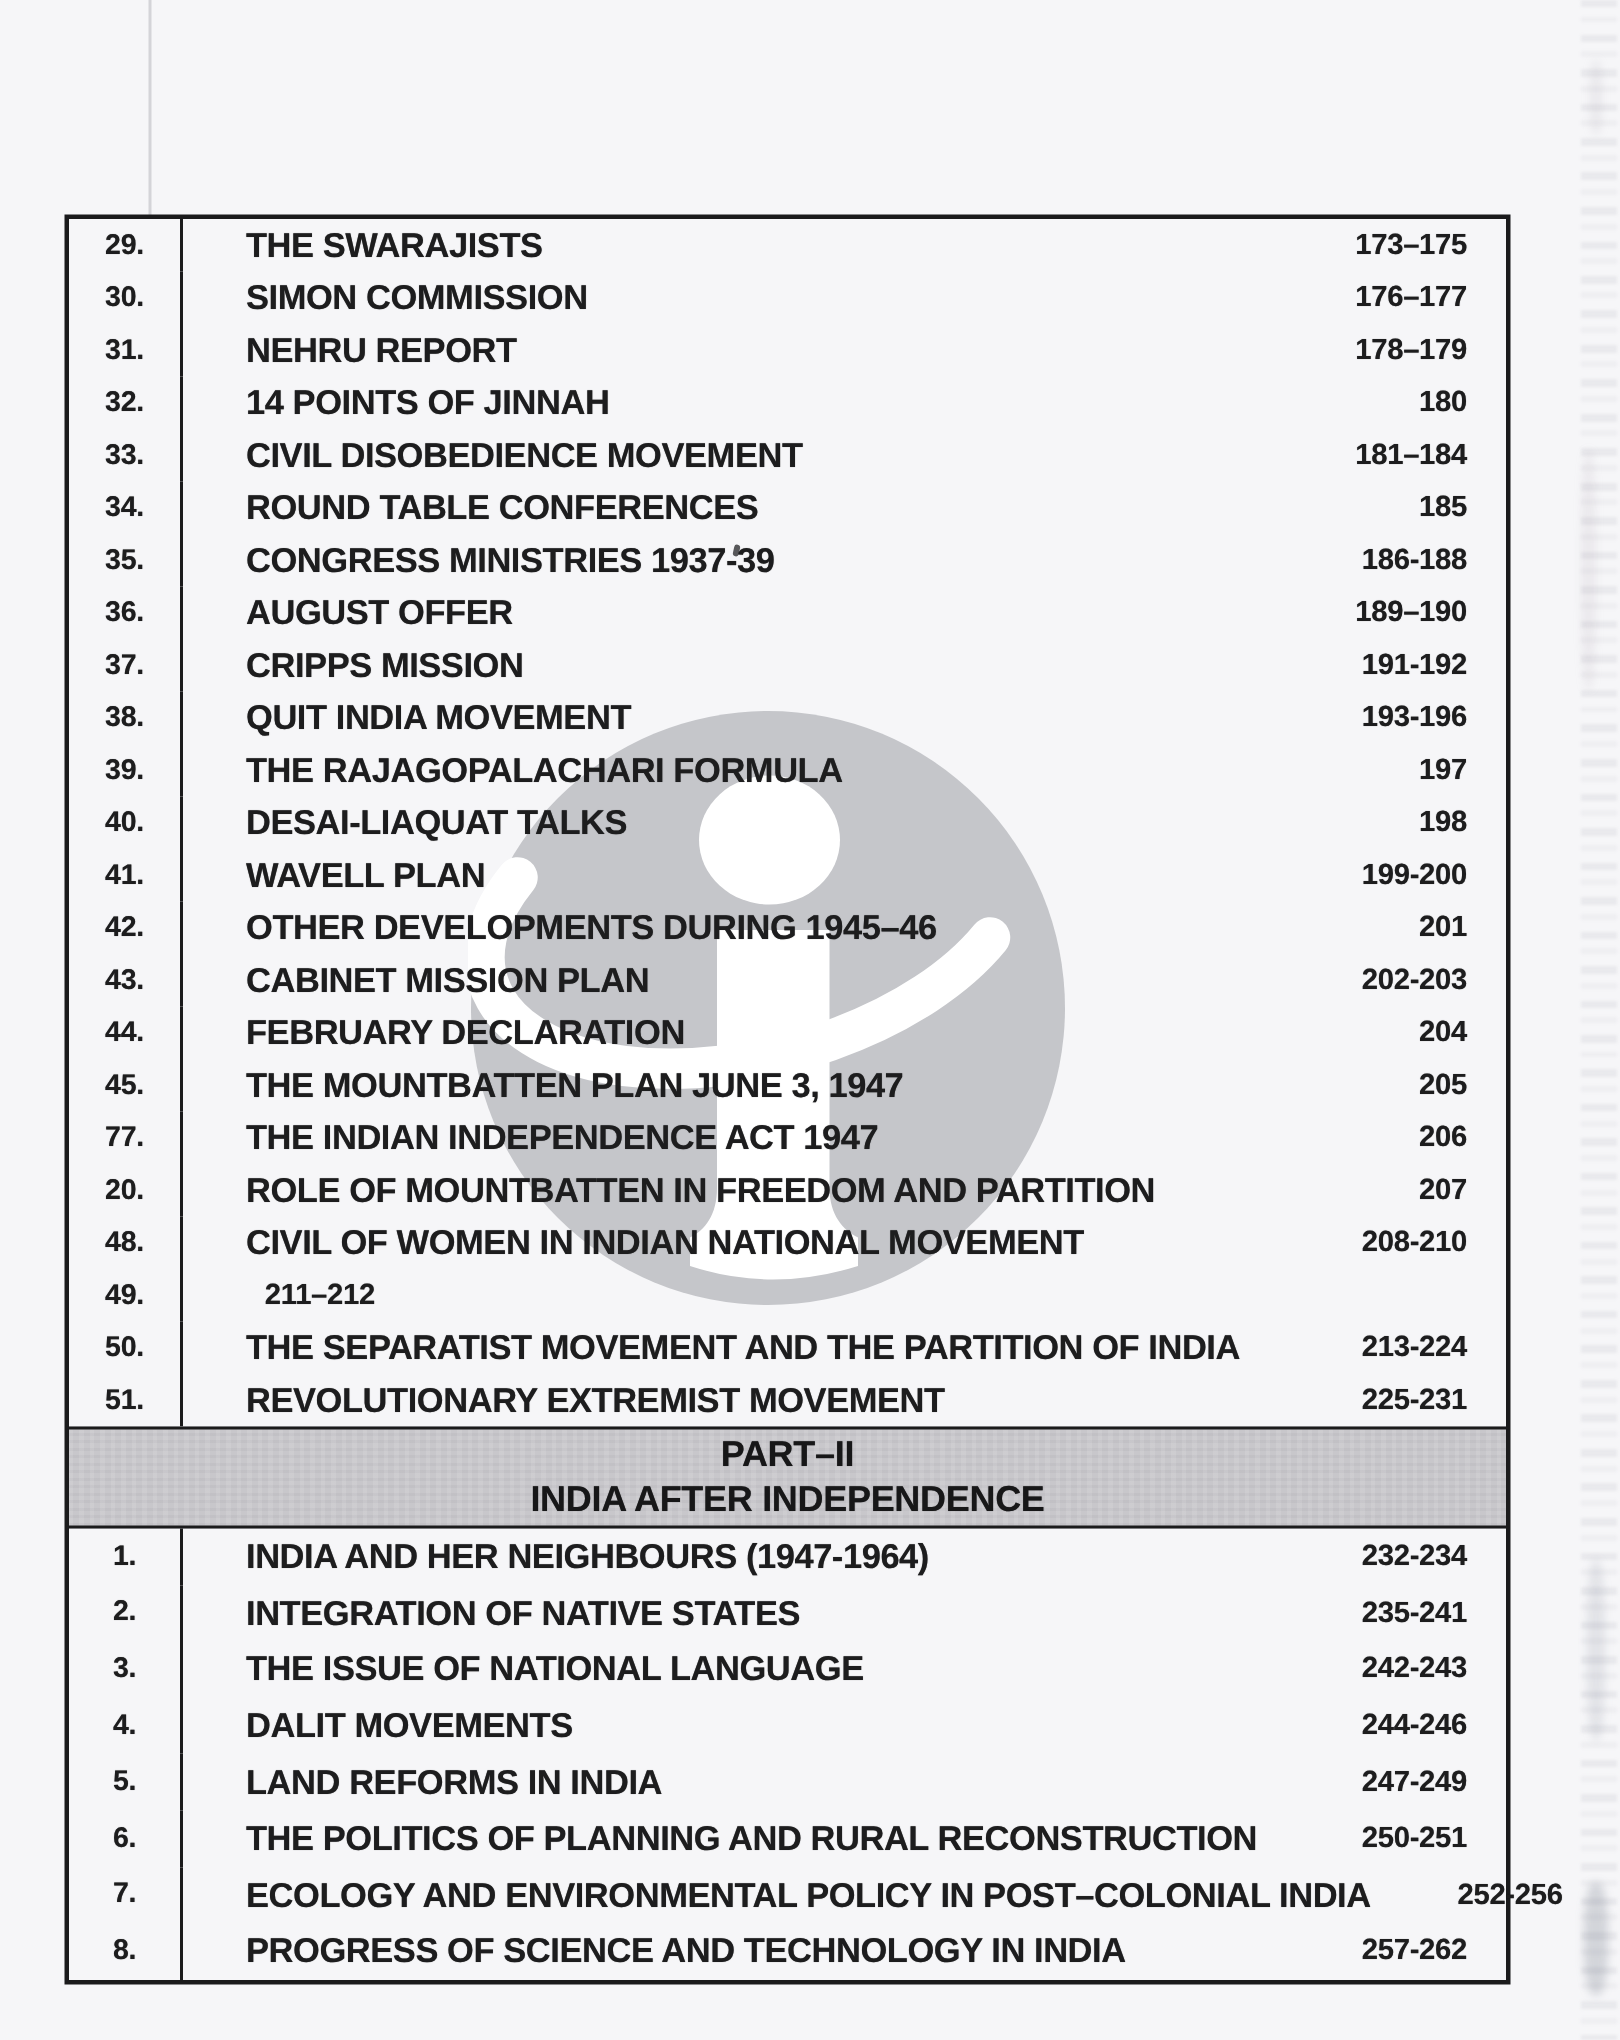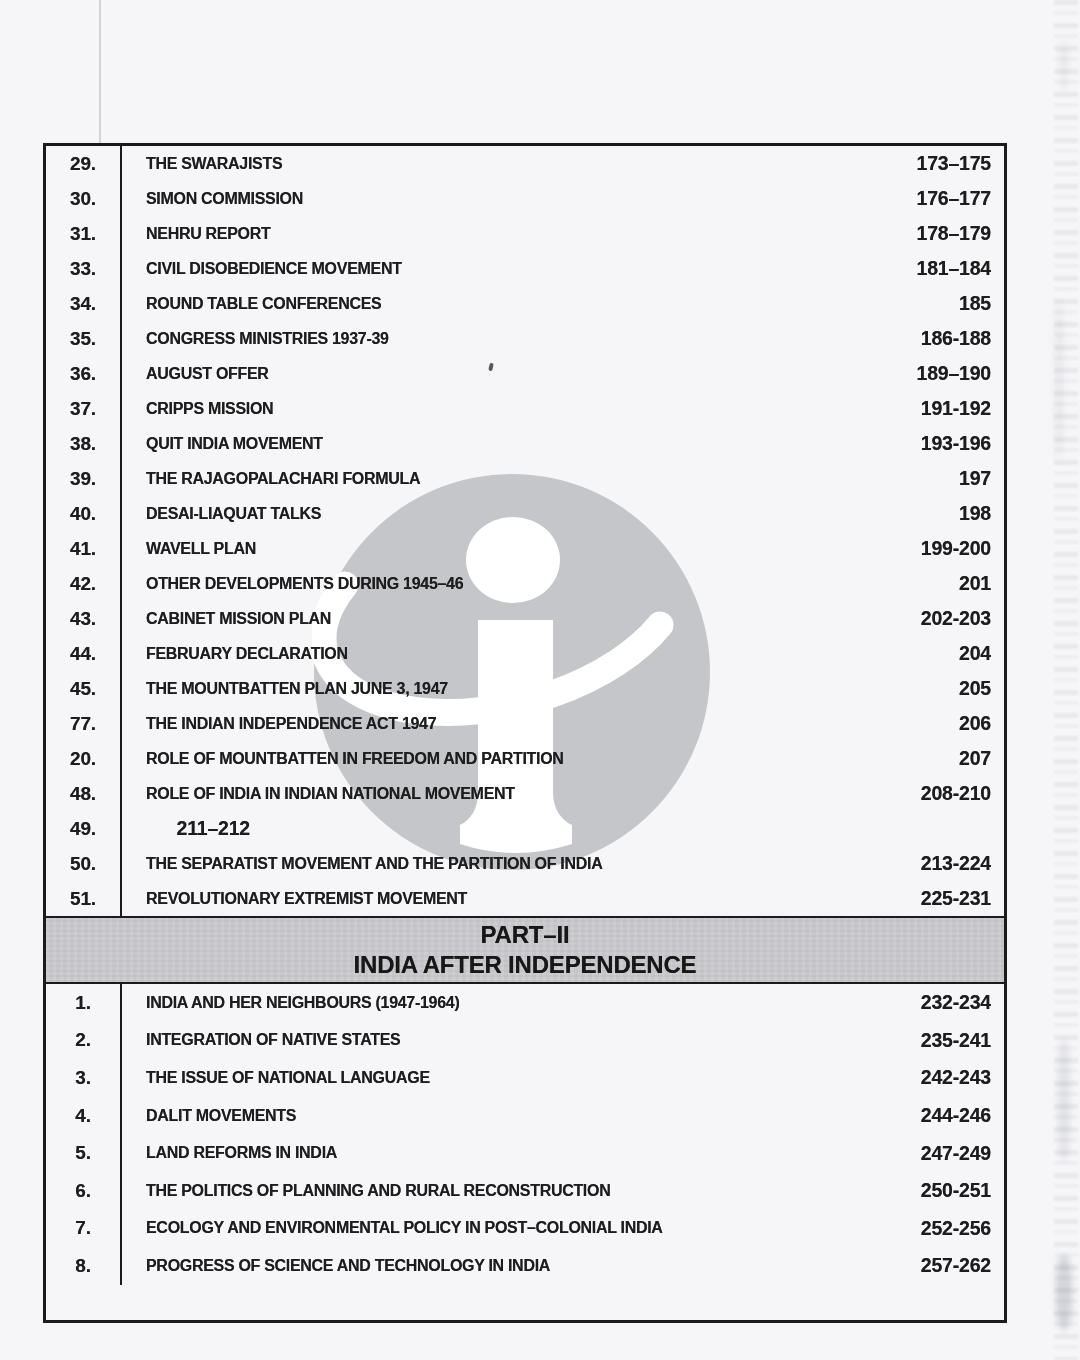--- a/index.html
+++ b/index.html
@@ -35,25 +35,25 @@
     box-sizing:border-box;border:3px solid #1b1b1c;z-index:2;
     display:flex;flex-direction:column;}
   .section{display:flex;flex-direction:column;}
   .section.part1 .toc-row{height:35px;}
   .section.part2 .toc-row{height:37.6px;}
   .toc-row{display:flex;align-items:stretch;flex:none;}
   .cell-no{flex:none;width:74px;display:flex;align-items:center;justify-content:center;
     border-right:2px solid #1b1b1c;
     font-size:19px;font-weight:bold;letter-spacing:-.2px;
     text-shadow:0 0 .5px rgba(20,20,20,.65);}
-  .cell-title{flex:1;display:flex;align-items:center;padding-left:24px;
-    font-size:16px;font-weight:bold;letter-spacing:-.3px;white-space:nowrap;
+  .cell-title{flex:1;display:flex;align-items:center;padding-left:42px;
+    font-size:23px;font-weight:bold;letter-spacing:-.3px;white-space:nowrap;
     text-shadow:0 0 .5px rgba(20,20,20,.65);}
   .cell-pages{flex:none;width:128px;display:flex;align-items:center;justify-content:flex-end;
-    padding-right:13px;font-size:19.5px;font-weight:bold;letter-spacing:-.2px;
+    padding-right:26px;font-size:19.5px;font-weight:bold;letter-spacing:-.2px;
     text-shadow:0 0 .5px rgba(20,20,20,.65);}
 
   
   .band{flex:none;height:68px;box-sizing:border-box;
     border-top:2px solid #1b1b1c;border-bottom:2px solid #1b1b1c;
     background:
       repeating-linear-gradient(90deg, rgba(255,255,255,.10) 0 3px, rgba(0,0,0,0) 3px 7px),
       repeating-linear-gradient(0deg, rgba(120,118,126,.08) 0 2px, rgba(0,0,0,0) 2px 5px),
       #c8c7cb;
     display:flex;flex-direction:column;align-items:center;justify-content:center;
@@ -97,20 +97,25 @@
           <span class="cell-no">30.</span>
           <span class="cell-title">SIMON COMMISSION</span>
           <span class="cell-pages">176–177</span>
         </div>
         <div class="toc-row">
           <span class="cell-no">31.</span>
           <span class="cell-title">NEHRU REPORT</span>
           <span class="cell-pages">178–179</span>
         </div>
         <div class="toc-row">
+          <span class="cell-no">32.</span>
+          <span class="cell-title">14 POINTS OF JINNAH</span>
+          <span class="cell-pages">180</span>
+        </div>
+        <div class="toc-row">
           <span class="cell-no">33.</span>
           <span class="cell-title">CIVIL DISOBEDIENCE MOVEMENT</span>
           <span class="cell-pages">181–184</span>
         </div>
         <div class="toc-row">
           <span class="cell-no">34.</span>
           <span class="cell-title">ROUND TABLE CONFERENCES</span>
           <span class="cell-pages">185</span>
         </div>
         <div class="toc-row">
@@ -173,21 +178,21 @@
           <span class="cell-title">THE INDIAN INDEPENDENCE ACT 1947</span>
           <span class="cell-pages">206</span>
         </div>
         <div class="toc-row">
           <span class="cell-no">20.</span>
           <span class="cell-title">ROLE OF MOUNTBATTEN IN FREEDOM AND PARTITION</span>
           <span class="cell-pages">207</span>
         </div>
         <div class="toc-row">
           <span class="cell-no">48.</span>
-          <span class="cell-title">ROLE OF INDIA IN INDIAN NATIONAL MOVEMENT</span>
+          <span class="cell-title">CIVIL OF WOMEN IN INDIAN NATIONAL MOVEMENT</span>
           <span class="cell-pages">208-210</span>
         </div>
         <div class="toc-row">
           <span class="cell-no">49.</span>
           <span class="cell-pages">211–212</span>
         </div>
         <div class="toc-row">
           <span class="cell-no">50.</span>
           <span class="cell-title">THE SEPARATIST MOVEMENT AND THE PARTITION OF INDIA</span>
           <span class="cell-pages">213-224</span>

